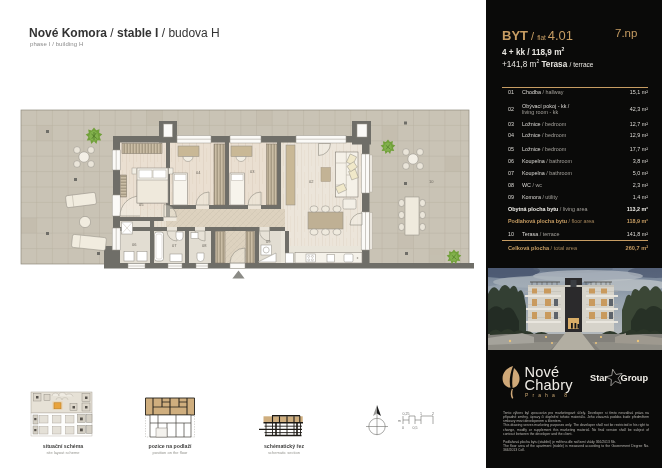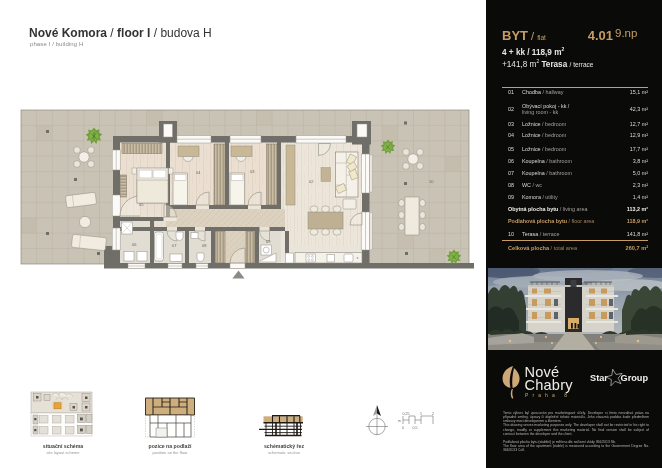--- a/index.html
+++ b/index.html
@@ -4,21 +4,21 @@
 <style>
   html,body{margin:0;padding:0;}
   body{width:662px;height:468px;position:relative;overflow:hidden;background:#ffffff;
        font-family:"Liberation Sans", sans-serif;}
   .abs{position:absolute;}
 </style>
 </head>
 <body>
 
 <div class="abs" style="left:29px;top:26px;font-size:12px;color:#333333;">
-  <b>Nové Komora</b> / <b>floor I</b> / budova H
+  <b>Nové Komora</b> / <b>stable I</b> / budova H
 </div>
 
 <div class="abs" style="left:30px;top:41px;font-size:6px;color:#8a8a8a;letter-spacing:0.1px;">phase I / building H</div>
 
 <svg class="abs" style="left:0;top:100px;" width="490" height="190" viewBox="0 0 490 190">
 <defs>
   <pattern id="wood" width="7" height="22" patternUnits="userSpaceOnUse">
     <rect width="7" height="22" fill="#e9e1d3"></rect>
     <rect x="0" width="0.8" height="22" fill="#dccfbd" opacity="0.75"></rect>
     <rect x="3.4" y="6" width="0.7" height="16" fill="#d9ccba" opacity="0.5"></rect>
@@ -494,24 +494,24 @@
   <text x="433" y="44.5" text-anchor="middle">2</text>
   <text x="403" y="59" text-anchor="middle">0</text>
   <text x="415" y="59" text-anchor="middle">0,5</text>
   <text x="398" y="52">m</text>
 </g>
 </svg>
 
 <div class="abs" style="left:486px;top:0;width:176px;height:468px;background:#0a0a09;overflow:hidden;">
 
   <div class="abs" style="left:16px;top:25.5px;width:150px;color:#c79d63;white-space:nowrap;">
-    <span style="font-size:13px;font-weight:bold;">BYT</span><span style="font-size:11px;"> / </span><span style="font-size:6.5px;">flat </span><span style="font-size:13px;font-weight:bold;margin-left:40px;">4.01</span>
+    <span style="font-size:13px;font-weight:bold;">BYT</span><span style="font-size:11px;"> / </span><span style="font-size:6.5px;">flat </span><span style="font-size:13px;font-weight:normal;">4.01</span>
   </div>
 
-  <div class="abs" style="left:129px;top:27px;font-size:11.5px;color:#c79d63;">9.np</div>
+  <div class="abs" style="left:129px;top:27px;font-size:11.5px;color:#c79d63;">7.np</div>
 
   <div class="abs" style="left:16px;top:45.5px;font-size:8.2px;font-weight:bold;color:#e9e7e2;">4 + kk / 118,9 m<sup style="font-size:5px;">2</sup></div>
 
   <div class="abs" style="left:16px;top:58px;font-size:8.2px;color:#e9e7e2;">+141,8 m<sup style="font-size:5px;">2</sup> <b>Terasa</b> <span style="font-size:6.5px;">/ terrace</span></div>
 
   <div class="abs" style="left:16px;top:87px;width:146px;height:1px;background:#c79d63;"></div>
 
   <div class="abs" style="left:16px;top:85px;width:146px;color:#dddbd6;font-size:5.4px;line-height:6px;">
 
     <div class="abs" style="top:3.5px;left:6px;">01</div>

